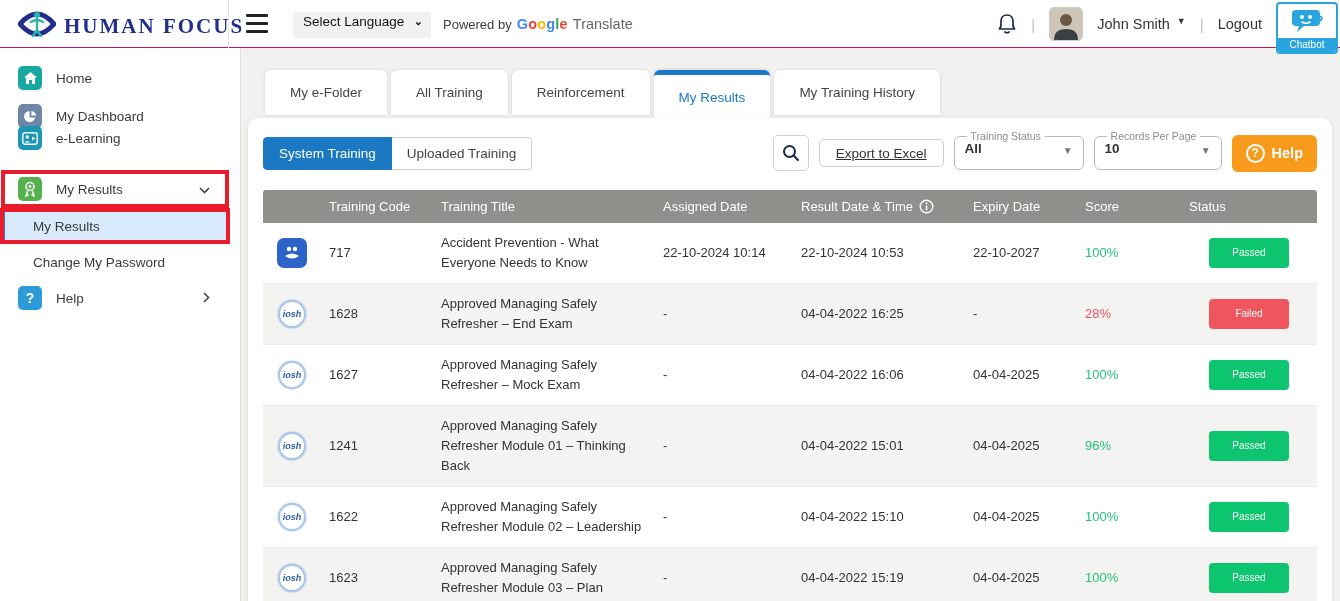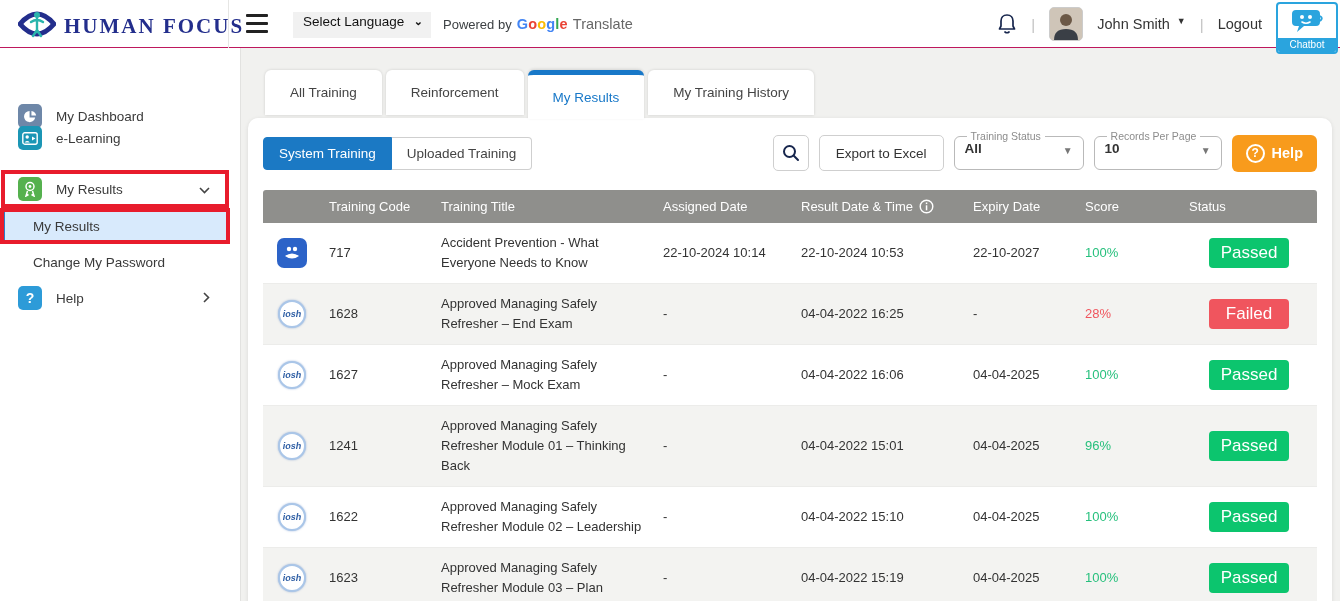--- a/index.html
+++ b/index.html
@@ -54,21 +54,21 @@
   .tab.active { border-top:5px solid #1878c8; color:#1878c8; height:49px; box-shadow:0 -1px 3px rgba(0,0,0,.12); }
 
   .card { position:absolute; left:7px; top:70px; width:1084px; height:500px; background:#fff; border-radius:10px 10px 0 0; box-shadow:0 1px 4px rgba(0,0,0,.10); }
   .toolbar { display:flex; align-items:center; padding:15px 15px 0 15px; }
   .seg-group { display:flex; }
   .seg-btn { height:33px; display:flex; align-items:center; padding:0 15px; font-size:13.5px; cursor:pointer; }
   .seg-active { background:#1b79c4; color:#fff; border:1px solid #1b79c4; border-radius:4px 0 0 4px; }
   .seg-inactive { background:#fff; color:#444; border:1px solid #cfcfcf; border-left:none; border-radius:0 4px 4px 0; }
   .toolbar-right { margin-left:auto; display:flex; align-items:center; gap:10px; }
   .icon-btn { width:36px; height:36px; border:1px solid #cfcfcf; border-radius:5px; background:#fff; display:flex; align-items:center; justify-content:center; cursor:pointer; }
-  .export-btn { height:36px; border:1px solid #cfcfcf; border-radius:5px; background:#fff; padding:0 16px; font-size:13.5px; color:#333; display:flex; align-items:center; cursor:pointer; }
+  .export-btn { height:28px; border:1px solid #cfcfcf; border-radius:5px; background:#fff; padding:0 16px; font-size:13.5px; color:#333; display:flex; align-items:center; cursor:pointer;text-decoration:underline; }
   .select-fieldset { position:relative; top:-3px; border:1px solid #b9b9b9; border-radius:6px; height:40px; padding:2px 10px 0 10px; background:#fff; cursor:pointer; }
   .select-fieldset legend { font-size:10.5px; color:#8c8c8c; padding:0 4px; margin-left:2px; }
   .fs-ts { width:130px; }
   .fs-rpp { width:128px; }
   .select-row { display:flex; align-items:flex-end; justify-content:space-between; margin-top:-3px;font-weight:bold; }
   .select-value { font-size:13.5px; color:#333; }
   .select-caret { color:#777; font-size:10px; }
   .help-btn { height:37px; background:#f89b1c; border-radius:6px; color:#fff; font-size:14.5px; font-weight:bold; display:flex; align-items:center; gap:7px; padding:0 14px; cursor:pointer; }
   .help-q { width:19px; height:19px; border:2px solid #fff; border-radius:50%; display:flex; align-items:center; justify-content:center; font-size:12px; font-weight:bold; }
 
@@ -76,21 +76,21 @@
   .results-table { margin:17px 15px 0 15px; width:1054px; border-collapse:collapse; table-layout:fixed; }
   .results-table thead th { background:#8f8f8c; color:#fff; font-weight:normal; font-size:13px; text-align:left; height:33px; padding:0 8px; }
   .results-table thead th:first-child { border-radius:3px 0 0 0; }
   .results-table thead th:last-child { border-radius:0 3px 0 0; }
   .results-table tbody tr { background:#fff; }
   .results-table tbody tr:nth-child(even) { background:#f3f3f1; }
   .results-table tbody tr { border-bottom:1px solid #ececea; }
   .results-table td { font-size:13px; color:#333; padding:10px 8px; vertical-align:middle; line-height:20px; height:60px; }
   .cell-icon { text-align:center; }
   .th-flex { display:flex; align-items:center; gap:6px; }
-  .badge { display:block; width:80px; margin:0 auto; text-align:center; padding:5px 0; border-radius:4px; color:#fff; font-size:17px; }
+  .badge { display:block; width:80px; margin:0 auto; text-align:center; padding:5px 0; border-radius:4px; color:#fff; font-size:10px; }
   .badge[data-status="Passed"] { background:#0cc56e; }
   .badge[data-status="Failed"] { background:#f0555e; }
   .score[data-status="Passed"] { color:#27c07d; }
   .score[data-status="Failed"] { color:#f0555e; }
   .course-icon-blue { width:30px; height:30px; background:#2c63c8; border-radius:7px; display:inline-flex; align-items:center; justify-content:center; }
   .course-icon-iosh { width:28px; height:28px; background:#fff; border:2px solid #aac6e8; border-radius:50%; display:inline-flex; align-items:center; justify-content:center; font-style:italic; font-size:9px; color:#2f5fa5; font-weight:bold; box-shadow:0 0 2px rgba(60,110,190,.5); }
 </style>
 </head>
 <body>
 
@@ -152,20 +152,28 @@
             <circle cx="20" cy="9" r="2" fill="#fff"></circle>
             <path d="M12 14 Q16 16.5 20 14" fill="none" stroke="#fff" stroke-width="1.6" stroke-linecap="round"></path>
             <path d="M30 8 Q33.5 10 30 13" fill="none" stroke="#2aa4de" stroke-width="2"></path>
           </svg>
       </div>
       <div class="chatbot-strip">Chatbot</div>
     </div>
   </div>
 
   <div class="sidebar">
+    <div class="side-item" style="top:12px;height:36px;">
+      <span class="icon-tile tile-home">
+        <svg width="15" height="14" viewBox="0 0 15 14">
+            <path d="M7.5 1 L1 6.5 H3 V13 H6 V9 H9 V13 H12 V6.5 H14 Z" fill="#fff"></path>
+          </svg>
+      </span>
+      <span class="side-label">Home</span>
+    </div>
     <div class="side-item" style="top:50px;height:36px;">
       <span class="icon-tile tile-dash">
         <svg width="15" height="15" viewBox="0 0 16 16">
             <path d="M7 2 A6 6 0 1 0 13 9 L7 9 Z" fill="#fff"></path>
             <path d="M9 2 A6 6 0 0 1 14 7 L9 7 Z" fill="#fff"></path>
           </svg>
       </span>
       <span class="side-label">My Dashboard</span>
     </div>
     <div class="side-item" style="top:72px;height:36px;">
@@ -208,20 +216,21 @@
             <polyline points="1,1 5.5,5.5 1,10" fill="none" stroke="#444" stroke-width="1.6"></polyline>
           </svg>
       </span>
     </div>
     <div class="annotation-box anno-1"></div>
     <div class="annotation-box anno-2"></div>
   </div>
 
   <div class="main">
     <div class="tabs">
+      <div class="tab">My e-Folder</div>
       <div class="tab">All Training</div>
       <div class="tab">Reinforcement</div>
       <div class="tab active">My Results</div>
       <div class="tab">My Training History</div>
     </div>
 
     <div class="card">
       <div class="toolbar">
         <div class="seg-group">
           <div class="seg-btn seg-active">System Training</div>

